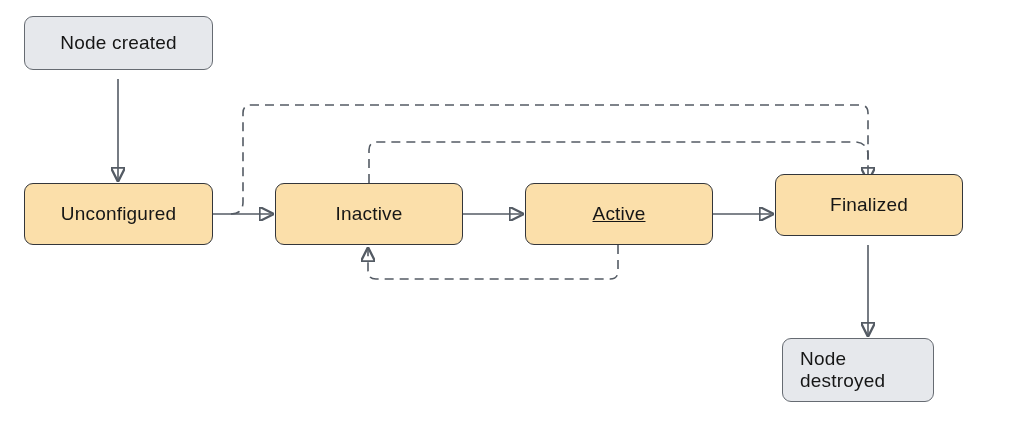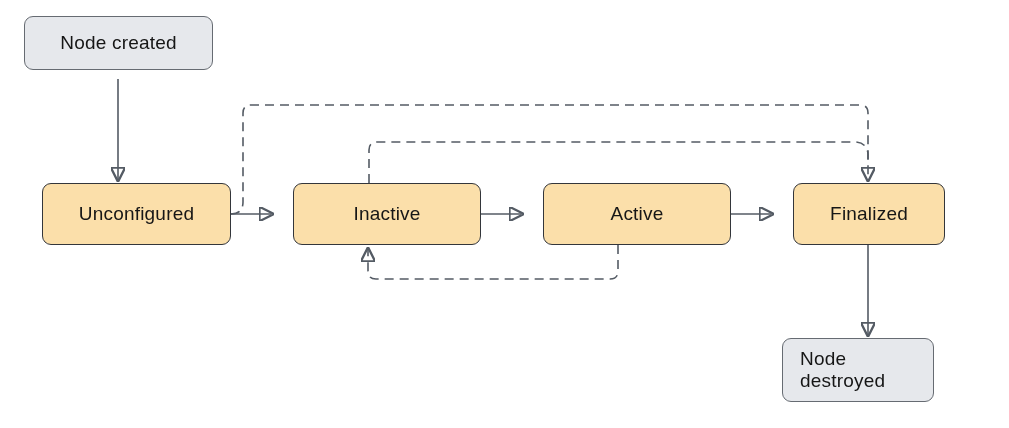--- a/index.html
+++ b/index.html
@@ -39,31 +39,30 @@
     align-items: center;
     justify-content: center;
     font-size: 19px;
     color: var(--label, #161616);
     letter-spacing: 0.2px;
     cursor: default;
   }
   .node.state {
     background: var(--state-fill, #fbdfaa);
     border: 1px solid var(--state-border, #33363b);
-    margin-left: 18px;
   }
   .node.terminal {
     background: var(--terminal-fill, #e6e8ec);
     border: 1px solid var(--terminal-border, #666b72);
   }
   #n-created   { left: 24px;  top: 16px;  width: 189px; height: 54px; }
   #n-unconf    { left: 24px;  top: 183px; width: 189px; height: 62px; }
   #n-inactive  { left: 275px; top: 183px; width: 188px; height: 62px; text-align: center; }
-  #n-active    { left: 525px; top: 183px; width: 188px; height: 62px; }
-  #n-finalized { left: 775px; top: 183px; width: 152px; height: 62px; }
+  #n-active    { left: 525px; top: 183px; width: 188px; height: 62px; text-decoration: underline; }
+  #n-finalized { left: 775px; top: 174px; width: 188px; height: 62px; }
   #n-destroyed { left: 782px; top: 338px; width: 152px; height: 64px; padding-left: 17px; }
 </style>
 </head>
 <body>
 
 <div class="canvas">
 
   <svg class="edges" viewBox="0 0 1009 428" xmlns="http://www.w3.org/2000/svg">
     <defs>
       <marker id="arrow" viewBox="0 0 10 10" refX="8" refY="5" markerWidth="9" markerHeight="9" orient="auto-start-reverse">

